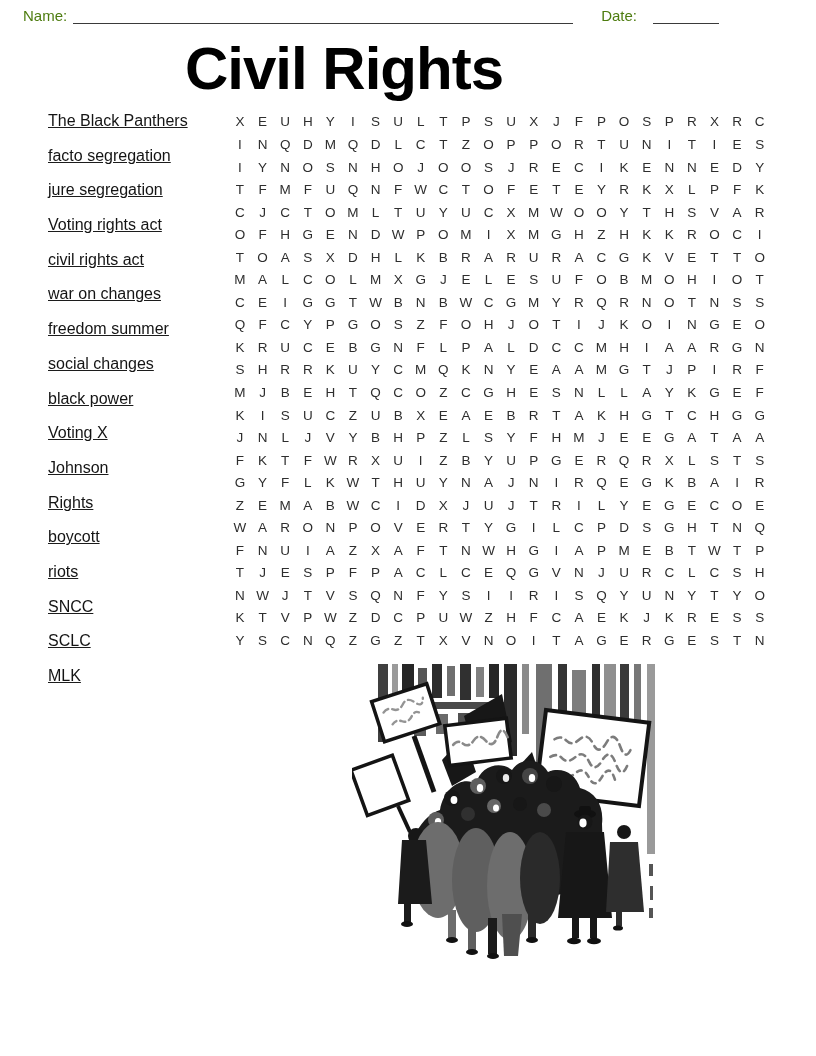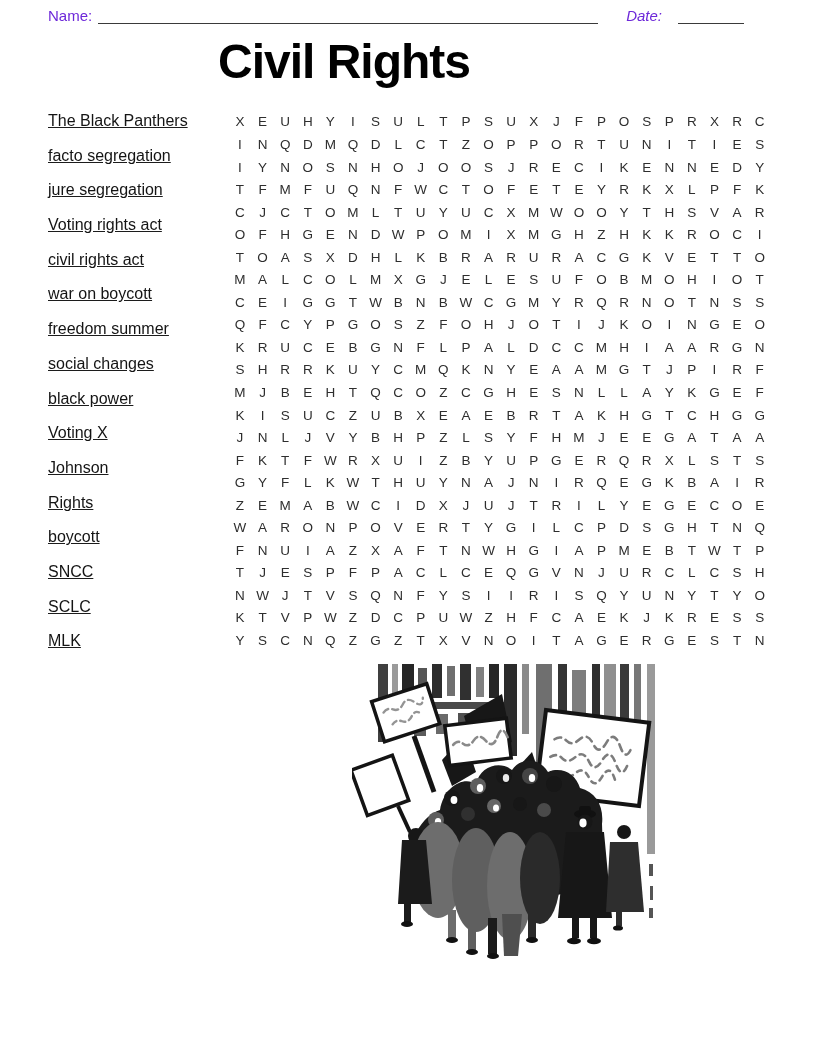--- a/index.html
+++ b/index.html
@@ -1,31 +1,31 @@
 <!DOCTYPE html>
 <html><head>
 <meta charset="utf-8">
 <style>
   html,body{margin:0;padding:0;}
   body{
     width:816px;height:1056px;position:relative;background:#ffffff;
     font-family:"Liberation Sans",sans-serif;color:#1c1c1c;overflow:hidden;
   }
   
-  .header-row{position:absolute;left:48px;top:2px;width:736px;height:22px;
-    display:flex;align-items:flex-end;font-size:15px;color:#6d28d9;}
+  .header-row{position:absolute;left:23px;top:2px;width:736px;height:22px;
+    display:flex;align-items:flex-end;font-size:15px;color:#4d7c0f;}
   .hline{display:inline-block;border-bottom:1.4px solid #3a3a3a;height:15px;}
   .name-label{margin-right:6px;}
   .name-line{width:500px;margin-right:28px;}
-  .date-label{margin-right:16px;font-style:italic;}
+  .date-label{margin-right:16px;}
   .date-line{width:66px;}
   
   .page-title{
     position:absolute;top:34px;left:0;width:688px;text-align:center;
-    font-size:48px;font-weight:700;letter-spacing:-1px;color:#000;margin:0;
+    font-size:60px;font-weight:700;letter-spacing:-1px;color:#000;margin:0;
   }
   
   .word-list{position:absolute;left:48px;top:104px;display:flex;flex-direction:column;text-decoration:underline;}
   .word-item{height:34.7px;line-height:34.7px;font-size:16px;color:#141414;white-space:nowrap;}
   
   .letter-grid{
     position:absolute;left:228.7px;top:110.7px;
     display:grid;grid-template-columns:repeat(24,22.6px);grid-auto-rows:22.55px;
   }
   .grid-cell{
@@ -46,28 +46,29 @@
 </div>
 
 <h1 class="page-title">Civil Rights</h1>
 
 <div class="word-list">
     <div class="word-item">The Black Panthers</div>
     <div class="word-item">facto segregation</div>
     <div class="word-item">jure segregation</div>
     <div class="word-item">Voting rights act</div>
     <div class="word-item">civil rights act</div>
-    <div class="word-item">war on boycott</div>
+    <div class="word-item">war on changes</div>
     <div class="word-item">freedom summer</div>
     <div class="word-item">social changes</div>
     <div class="word-item">black power</div>
     <div class="word-item">Voting X</div>
     <div class="word-item">Johnson</div>
     <div class="word-item">Rights</div>
     <div class="word-item">boycott</div>
+    <div class="word-item">riots</div>
     <div class="word-item">SNCC</div>
     <div class="word-item">SCLC</div>
     <div class="word-item">MLK</div>
   </div>
 
 <div class="letter-grid">
     <span class="grid-cell">X</span>
     <span class="grid-cell">E</span>
     <span class="grid-cell">U</span>
     <span class="grid-cell">H</span>

